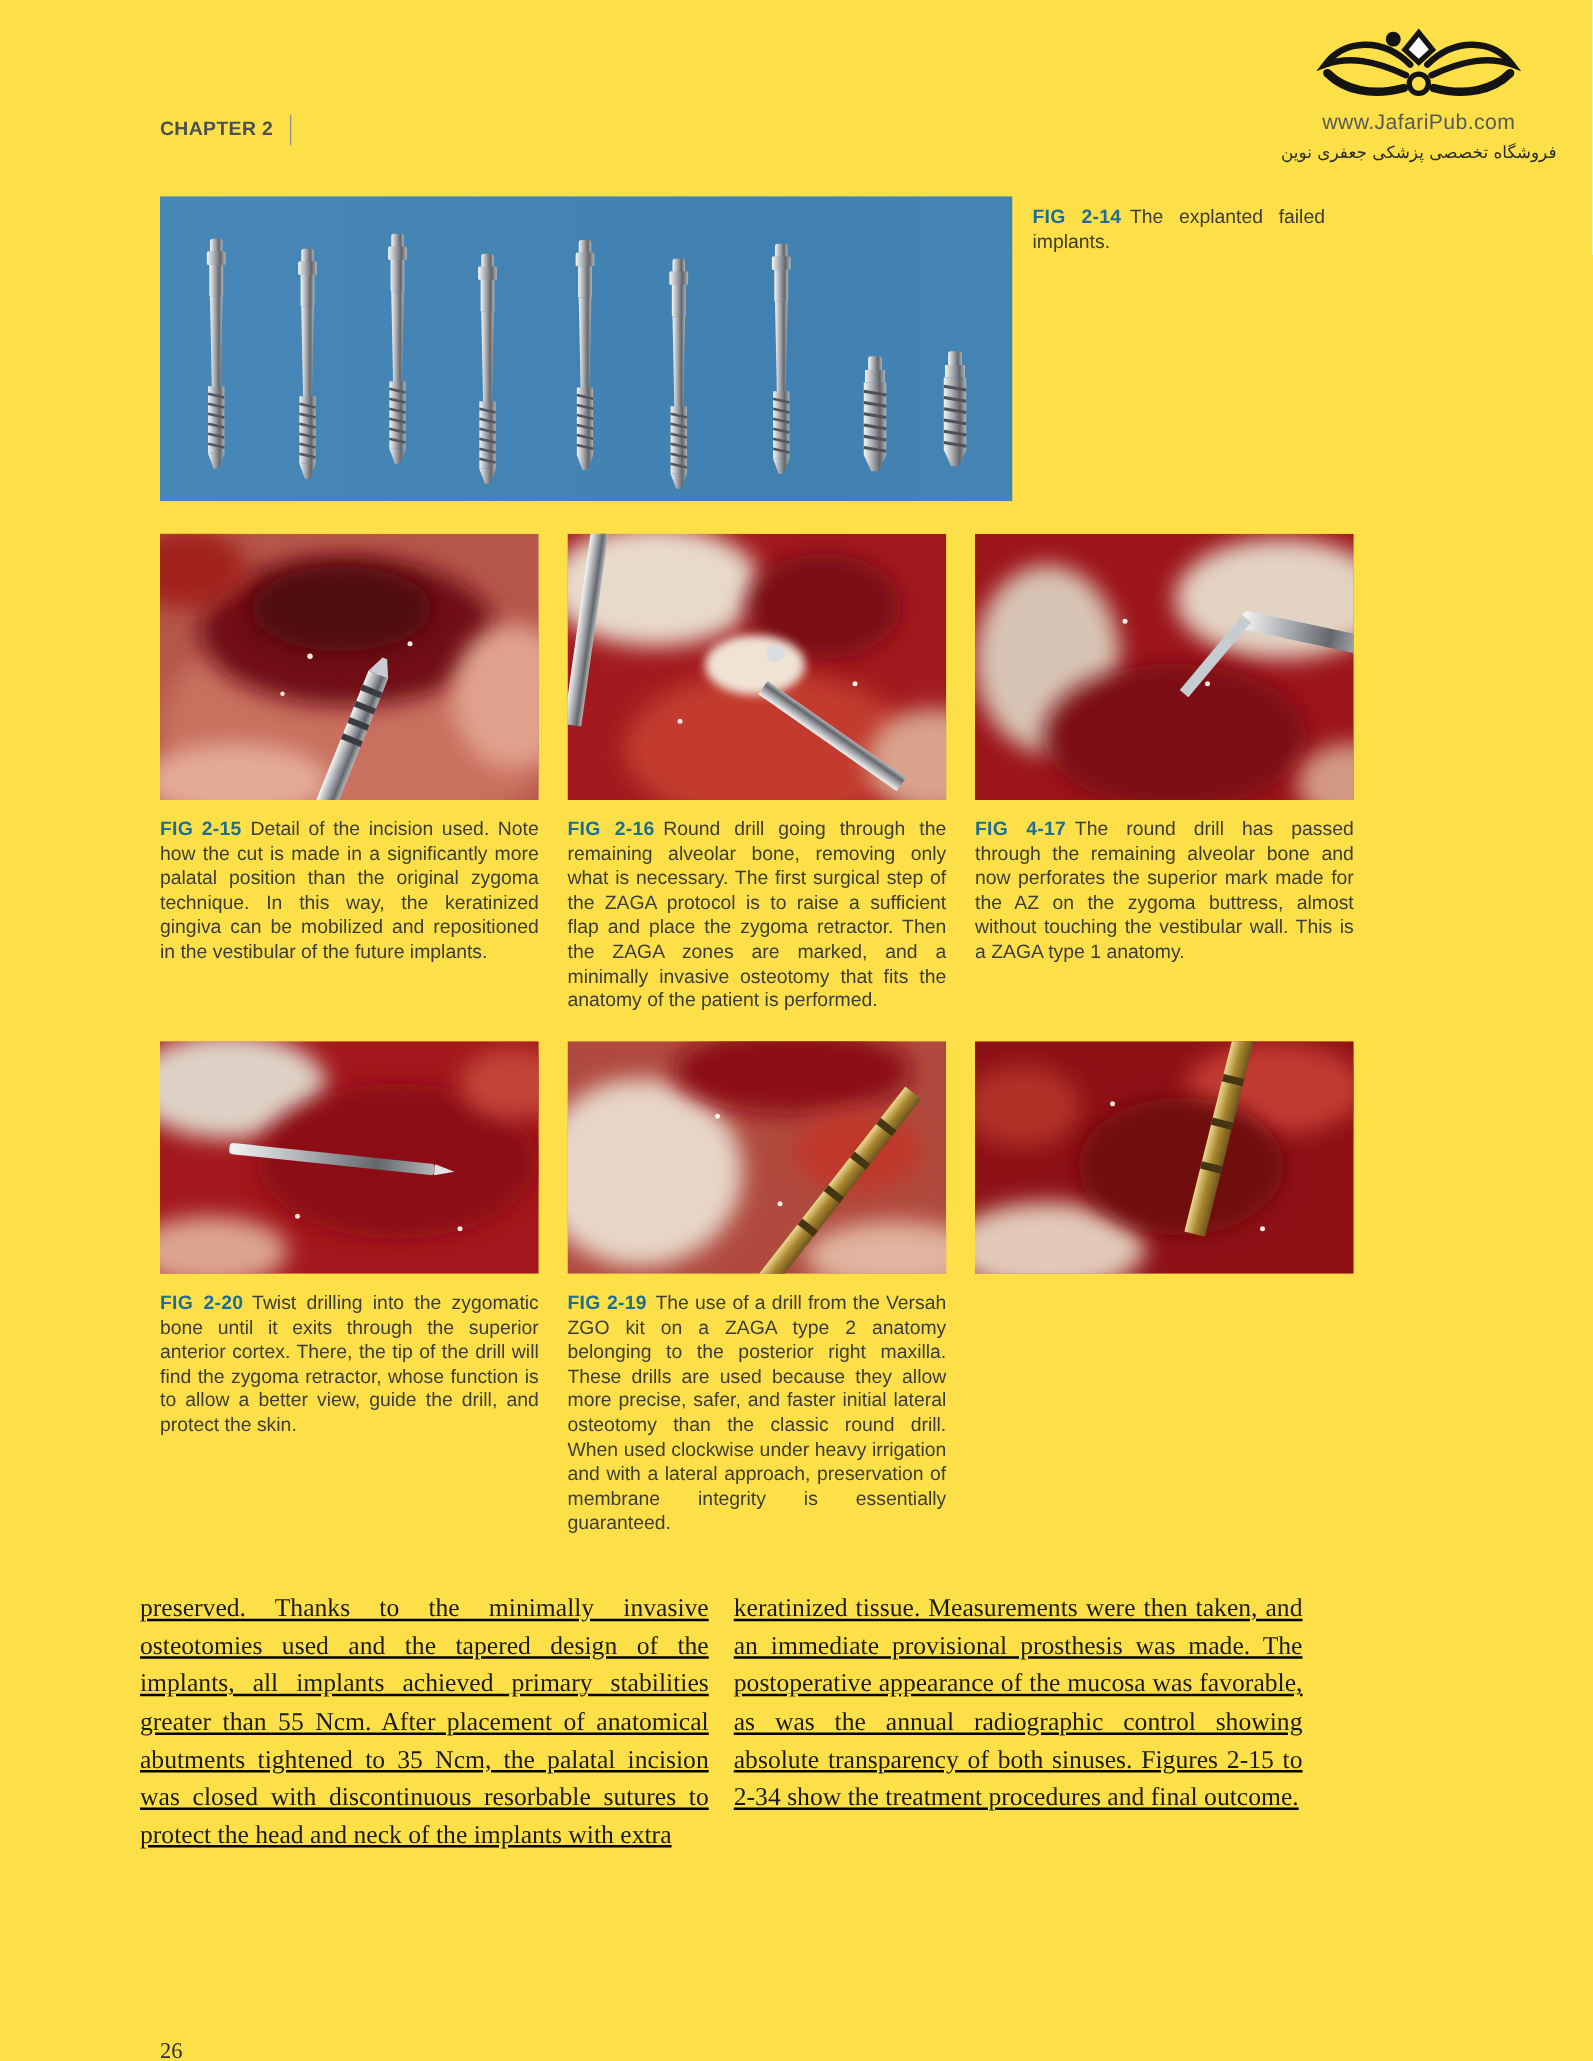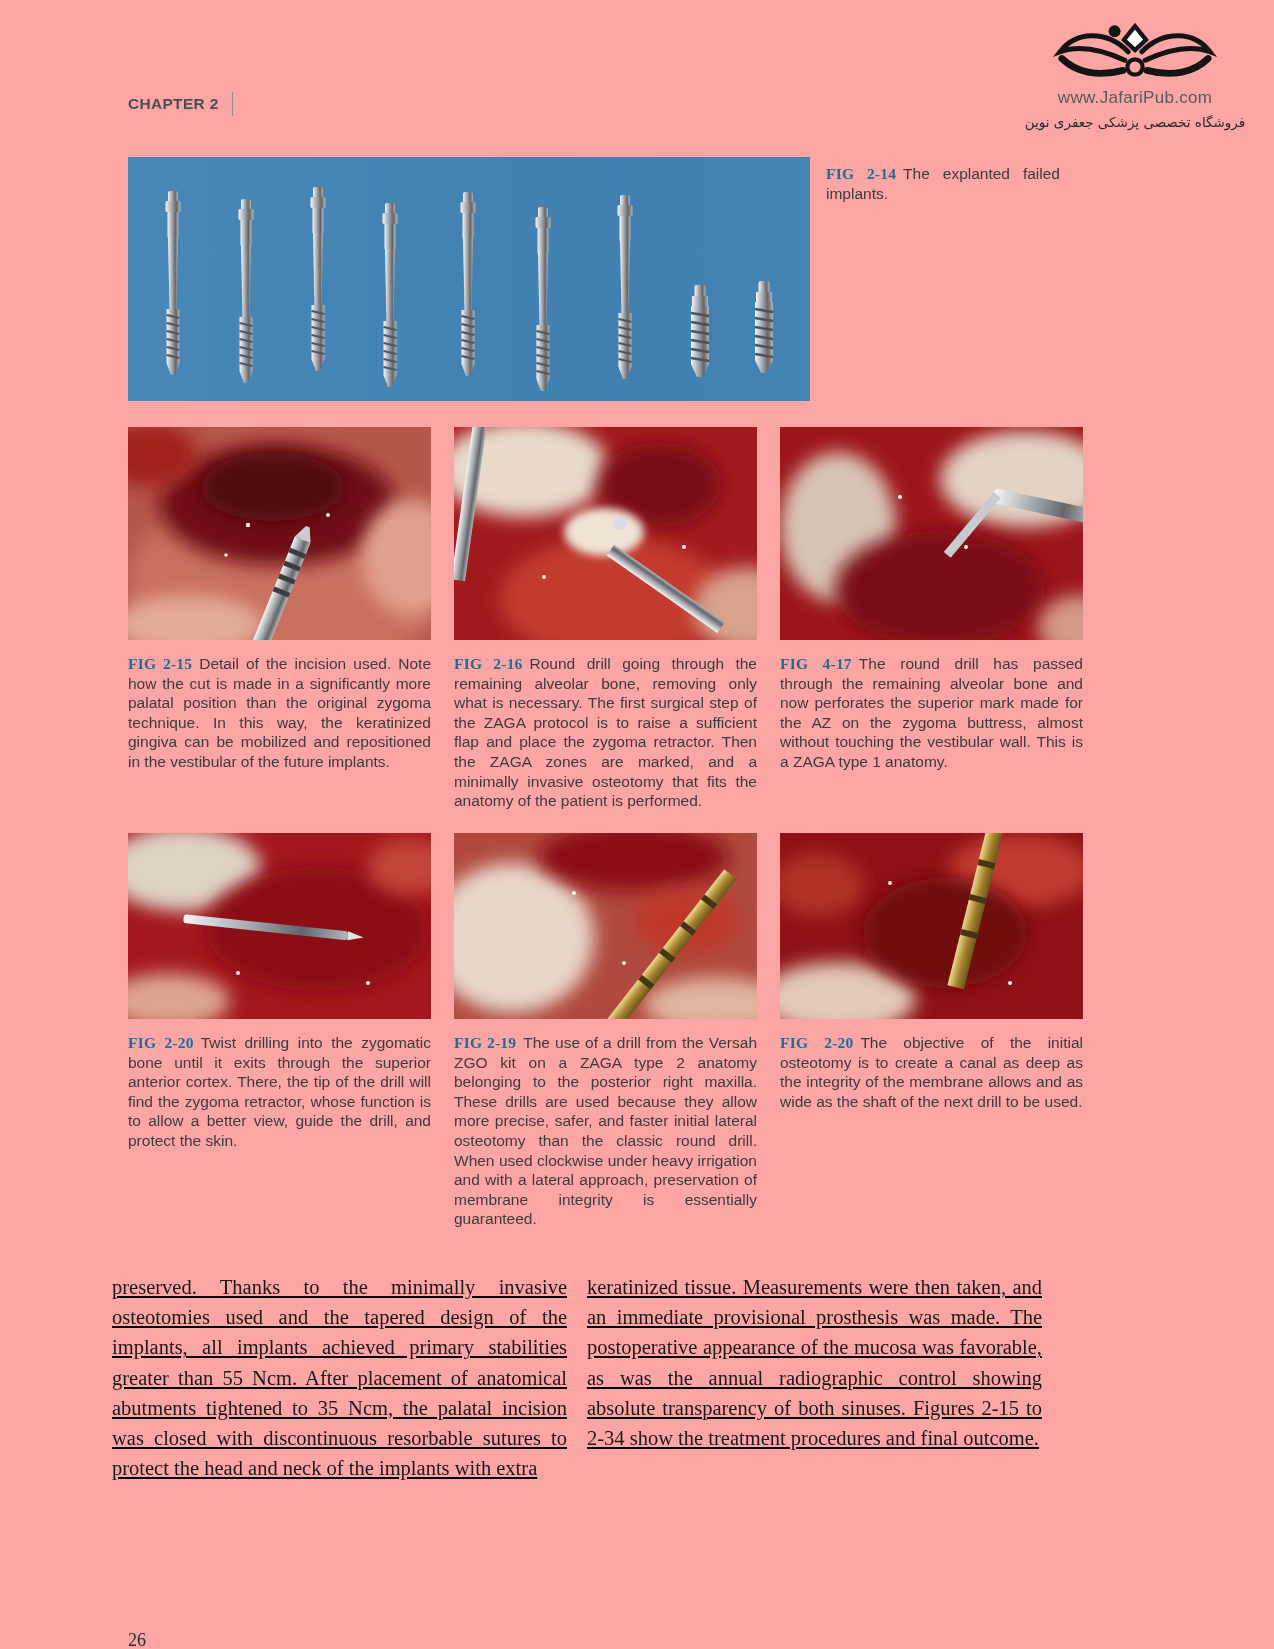--- a/index.html
+++ b/index.html
@@ -1,36 +1,36 @@
 <!DOCTYPE html>
 <html><head>
 <meta charset="utf-8">
 <style>
   * { margin:0; padding:0; box-sizing:border-box; }
   html,body { background:#ffffff; }
   .page {
-    position:relative; width:1274px; height:1649px; background:#fca5a5;
+    position:relative; width:1274px; height:1649px; background:#fde047;
     font-family:"Liberation Sans", sans-serif; overflow:hidden;
   }
   
   .header { position:absolute; left:128px; top:92px; width:900px; display:flex; align-items:center; }
   .chapter-label { font:700 15.5px "Liberation Sans", sans-serif; color:#4b5054; letter-spacing:.3px; }
   .header-divider { width:1px; height:24px; background:#8a8f94; margin:0 13px; }
   .chapter-title { font:19.5px "Liberation Serif", serif; color:#141414; white-space:nowrap; }
   
   .brand { position:absolute; left:1012px; top:14px; width:246px; text-align:center; }
   .brand svg { display:block; margin:0 auto; }
   .brand-site { font:17px "Liberation Sans", sans-serif; color:#555a5e; letter-spacing:.3px; margin-top:2px;text-align:center; }
   .brand-tagline { font:13.5px "DejaVu Sans", sans-serif; color:#2b2b2b; margin-top:6px; direction:rtl; }
   
   .fig14-img { position:absolute; left:128px; top:157px; width:682px; height:244px; }
   .fig14-cap { position:absolute; left:826px; top:164px; width:234px; }
   
   .cap { font:15.5px/19.6px "Liberation Sans", sans-serif; color:#3c3c3c; text-align:justify; }
-  .fig-id { font-weight:700; color:#1d6d96; margin-right:7px; letter-spacing:.2px;font-family:Liberation Serif, serif; }
+  .fig-id { font-weight:700; color:#1d6d96; margin-right:7px; letter-spacing:.2px; }
   
   .row { position:absolute; left:128px; width:930px; display:flex; gap:23px; }
   .row1 { top:427px; }
   .row2 { top:833px; }
   .fig { width:303px; }
   .row1 .photo { width:303px; height:213px; display:block; }
   .row2 .photo { width:303px; height:186px; display:block; }
   .fig .cap { margin-top:14px; }
   
   .body-cols { position:absolute; left:112px; top:1272px; width:930px; display:flex; gap:20px;text-decoration:underline; }
@@ -264,23 +264,20 @@
         <ellipse cx="165" cy="100" rx="82" ry="55" fill="#6f0d11" filter="url(#soft)"></ellipse>
         <g transform="rotate(14 190 95)">
           <rect x="182" y="-14" width="17" height="170" fill="url(#gold)"></rect>
           <rect x="182" y="26" width="17" height="6" fill="#443612"></rect>
           <rect x="182" y="62" width="17" height="6" fill="#443612"></rect>
           <rect x="182" y="98" width="17" height="6" fill="#443612"></rect>
         </g>
         <circle cx="110" cy="50" r="2" fill="#ffe9df"></circle>
           <circle cx="230" cy="150" r="2" fill="#fff2ea"></circle>
       </svg>
-      <figcaption class="cap">
-        <span class="fig-id">FIG 2-20</span><span>The objective of the initial osteotomy is to create a canal as deep as the integrity of the membrane allows and as wide as the shaft of the next drill to be used.</span>
-      </figcaption>
     </figure>
 
   </div>
 
   <div class="body-cols">
     <p class="body-col">preserved. Thanks to the minimally invasive osteotomies used and the tapered design of the implants, all implants achieved primary stabilities greater than 55 Ncm. After placement of anatomical abutments tightened to 35 Ncm, the palatal incision was closed with discontinuous resorbable sutures to protect the head and neck of the implants with extra</p>
     <p class="body-col">keratinized tissue. Measurements were then taken, and an immediate provisional prosthesis was made. The postoperative appearance of the mucosa was favorable, as was the annual radiographic control showing absolute transparency of both sinuses. Figures 2-15 to 2-34 show the treatment procedures and final outcome.</p>
   </div>
 
   <div class="page-num">26</div>

